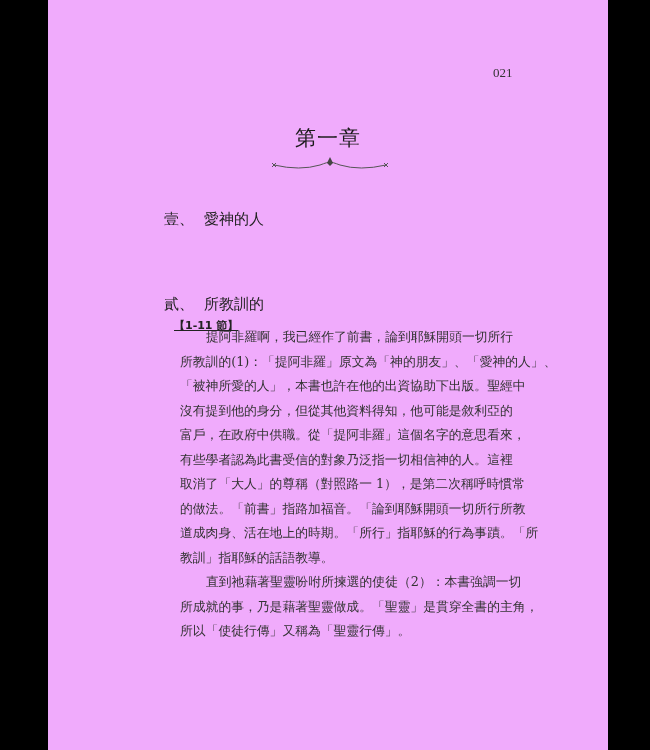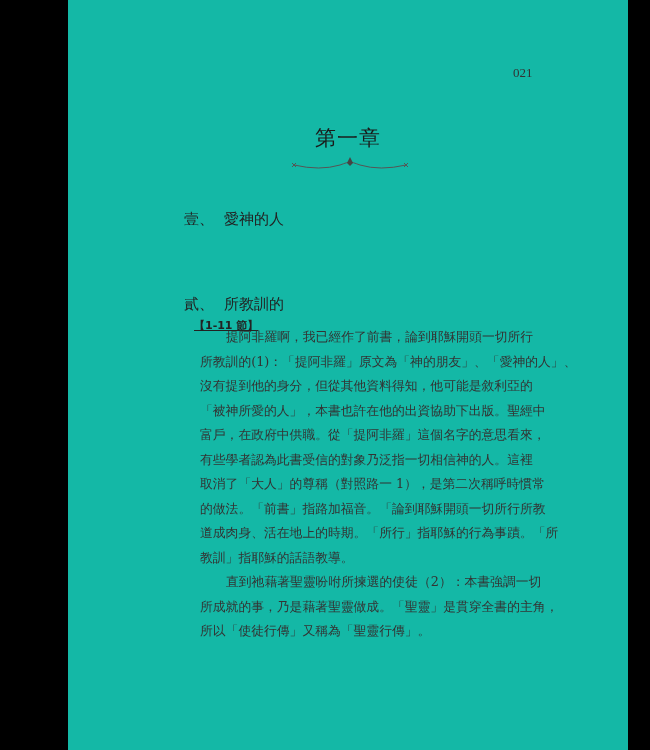--- a/index.html
+++ b/index.html
@@ -1,19 +1,19 @@
 <!DOCTYPE html>
 <html><head>
   <meta charset="utf-8">
   <style>
     html, body { margin: 0; padding: 0; }
     body { width: 650px; height: 750px; background: #000; position: relative; overflow: hidden; }
     .page {
-      position: absolute; left: 48px; top: 0; width: 560px; height: 750px; background: #14b8a6;
-      color: #222; font-family: "DejaVu Serif", "Liberation Serif", serif; margin-left: 20px;
+      position: absolute; left: 48px; top: 0; width: 560px; height: 750px; background: #f0abfc;
+      color: #222; font-family: "DejaVu Serif", "Liberation Serif", serif;
     }
     .page-number {
       position: absolute; left: 445px; top: 65px; font-family: "Liberation Serif", serif;
       font-size: 13px; color: #333;
     }
     .chapter-title {
       position: absolute; left: 0; width: 100%; top: 124px; text-align: center;
       font-size: 21px; letter-spacing: 1px; color: #1a1a1a;
     }
     .ornament { position: absolute; left: 222px; top: 155px; width: 120px; height: 20px; }
@@ -48,22 +48,22 @@
   </div>
 
   <div class="heading" style="top:295px;">
     <span class="num">貳、</span><span>所教訓的</span>
   </div>
   <div class="verse-tag">【1-11 節】</div>
 
   <div class="body-text" style="top:325px;">
     <span class="line indent">提阿非羅啊，我已經作了前書，論到耶穌開頭一切所行</span>
     <span class="line">所教訓的(1)：「提阿非羅」原文為「神的朋友」、「愛神的人」、</span>
+    <span class="line">「被神所愛的人」，本書也許在他的出資協助下出版。聖經中</span>
     <span class="line">沒有提到他的身分，但從其他資料得知，他可能是敘利亞的</span>
-    <span class="line">「被神所愛的人」，本書也許在他的出資協助下出版。聖經中</span>
     <span class="line">富戶，在政府中供職。從「提阿非羅」這個名字的意思看來，</span>
     <span class="line">有些學者認為此書受信的對象乃泛指一切相信神的人。這裡</span>
     <span class="line">取消了「大人」的尊稱（對照路一 1），是第二次稱呼時慣常</span>
     <span class="line">的做法。「前書」指路加福音。「論到耶穌開頭一切所行所教</span>
     <span class="line">道成肉身、活在地上的時期。「所行」指耶穌的行為事蹟。「所</span>
     <span class="line">教訓」指耶穌的話語教導。</span>
     <span class="line indent">直到祂藉著聖靈吩咐所揀選的使徒（2）：本書強調一切</span>
     <span class="line">所成就的事，乃是藉著聖靈做成。「聖靈」是貫穿全書的主角，</span>
     <span class="line">所以「使徒行傳」又稱為「聖靈行傳」。</span>
   </div>

